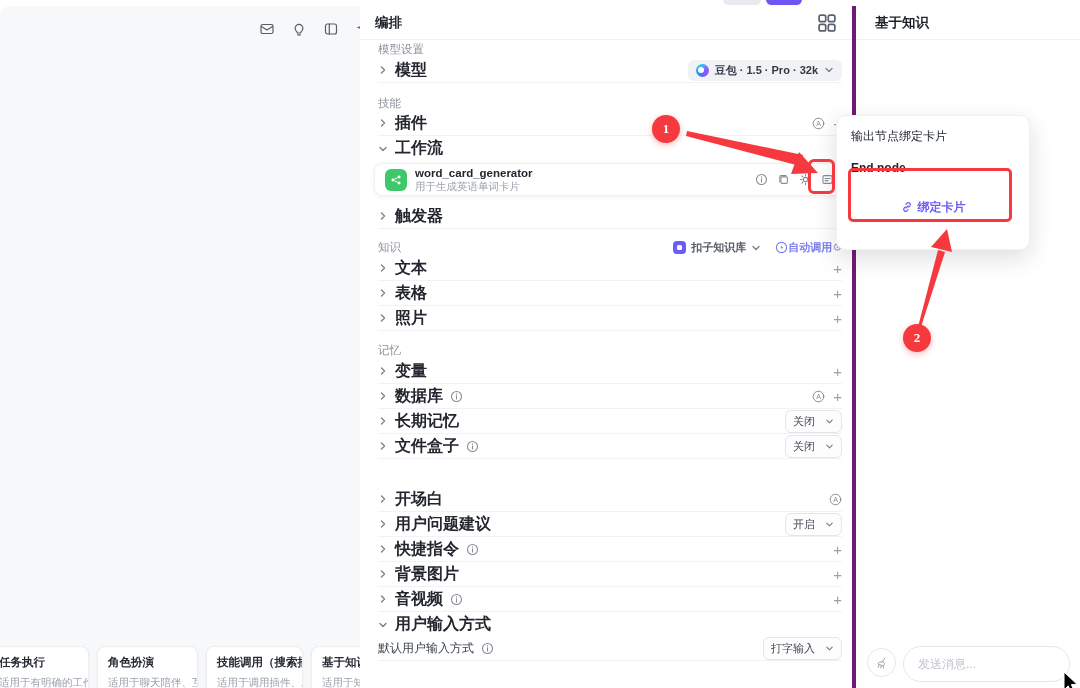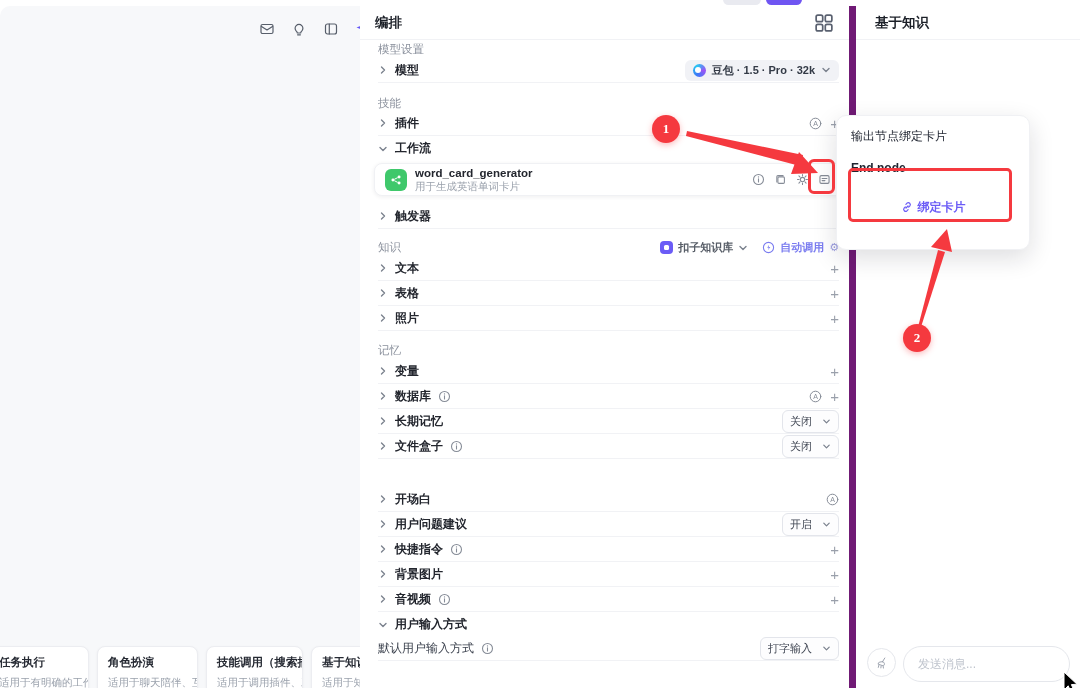--- a/index.html
+++ b/index.html
@@ -20,30 +20,30 @@
   .tool-ic { width:24px; height:24px; display:flex; align-items:center; justify-content:center; border-radius:6px; cursor:pointer; }
   .tool-ic svg { width:16px; height:16px; }
   .tool-ic svg path, .tool-ic svg rect, .tool-ic svg line, .tool-ic svg circle { stroke:#575e6a; stroke-width:1.2; fill:none; stroke-linecap:round; stroke-linejoin:round; }
   .tool-ic svg .fillp { fill:#6456f7; stroke:none; }
 
   .tcard { position:absolute; top:640px; height:60px; background:#fff; border:1px solid #ecedf1; border-radius:8px; box-shadow:0 1px 3px rgba(20,24,31,.05); padding:8px 10px; overflow:hidden; }
   .tcard .tt { font-size:11.5px; font-weight:700; color:#262a33; white-space:nowrap; }
   .tcard .td { font-size:10.5px; color:#9aa1ac; margin-top:6px; white-space:nowrap; }
 
   
-  .mid-panel { position:absolute; left:360px; top:0; width:496px; bottom:0; background:#fff; border-right:7px solid #701a75; }
+  .mid-panel { position:absolute; left:360px; top:0; width:496px; bottom:0; background:#fff; border-right:4px solid #701a75; }
   .panel-head { height:34px; display:flex; align-items:center; padding:0 15px; border-bottom:1px solid #f1f2f5; }
   .panel-title { font-size:13.5px; font-weight:700; color:#1c2028; }
   .grid-ic { margin-left:auto; width:20px; height:20px; display:flex; align-items:center; justify-content:center; cursor:pointer; }
   .grid-ic svg rect { stroke:#5a6170; stroke-width:1.2; fill:none; }
 
   .sec { position:absolute; left:18px; right:10px; height:25px; display:flex; align-items:center; font-size:11.5px; color:#8a909c; }
   .mrow { position:absolute; left:18px; right:10px; height:25px; display:flex; align-items:center; gap:7px; cursor:pointer; }
   .mrow.bb { border-bottom:1px solid #f1f2f5; }
-  .rl { font-size:12px; font-weight:600; color:#23262e; }
+  .rl { font-size:16px; font-weight:600; color:#23262e; }
   .chev { width:10px; height:10px; flex:0 0 10px; }
   .chev path { stroke:#7b828e; stroke-width:1.4; fill:none; stroke-linecap:round; stroke-linejoin:round; }
   .chev.down { transform:rotate(90deg); }
   .acc { margin-left:auto; display:flex; align-items:center; gap:8px; }
   .plus { font-size:15px; font-weight:300; color:#9aa0ab; line-height:1; cursor:pointer; }
   .ico { width:13px; height:13px; }
   .ico circle, .ico line, .ico path, .ico rect { stroke:#868c97; stroke-width:1; fill:none; stroke-linecap:round; }
   .ico text { fill:#868c97; font-size:7px; font-family:"Liberation Sans",sans-serif; }
   .ico .dot { fill:#868c97; stroke:none; }
 
@@ -60,21 +60,21 @@
   .wf-ico circle { fill:#fff; }
   .wf-ico path { stroke:#fff; stroke-width:1.1; }
   .wf-txt .n { font-size:11.5px; font-weight:700; color:#23262e; line-height:1.25; }
   .wf-txt .d { font-size:10.5px; color:#9aa1ac; line-height:1.2; }
   .wf-acts { margin-left:auto; display:flex; align-items:center; gap:9px; }
 
   .kb-wrap { display:flex; align-items:center; gap:5px; cursor:pointer; }
   .kb-ico { width:13px; height:13px; border-radius:4px; background:#6b5cf6; display:flex; align-items:center; justify-content:center; }
   .kb-ico span { width:5px; height:5px; background:#fff; border-radius:1.5px; display:block; }
   .kb-txt { font-size:11px; color:#565c66; font-weight:600; }
-  .ac-wrap { display:flex; align-items:center; gap:5px; cursor:pointer; }
+  .ac-wrap { display:flex; align-items:center; cursor:pointer; }
   .ac-ico circle { stroke:#7b7df0; stroke-width:1; fill:none; }
   .ac-ico path { fill:#7b7df0; stroke:none; }
   .ac-txt { font-size:11px; color:#7b7df0; font-weight:600; }
   .gear-p { font-size:11px; color:#9b9ddf; line-height:1; cursor:pointer; }
 
   .sub-label { font-size:12px; color:#3c424e; }
 
   
   .right-panel { position:absolute; left:856px; top:0; right:0; bottom:0; background:#fff; }
   .composer { position:absolute; left:0; right:0; bottom:0; height:40px; }

